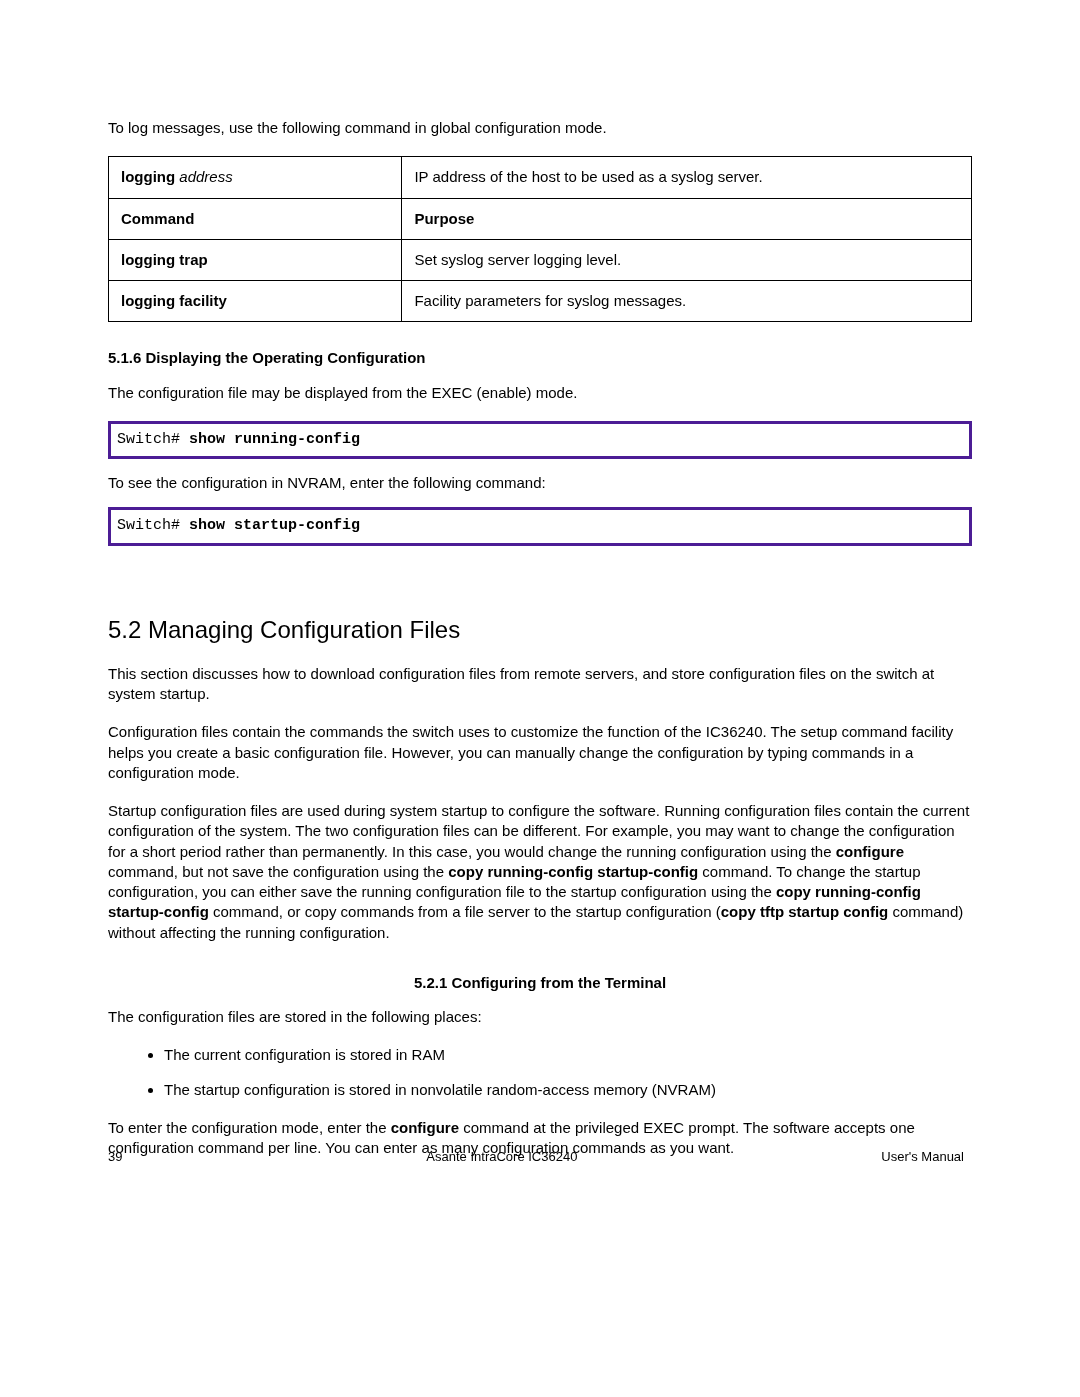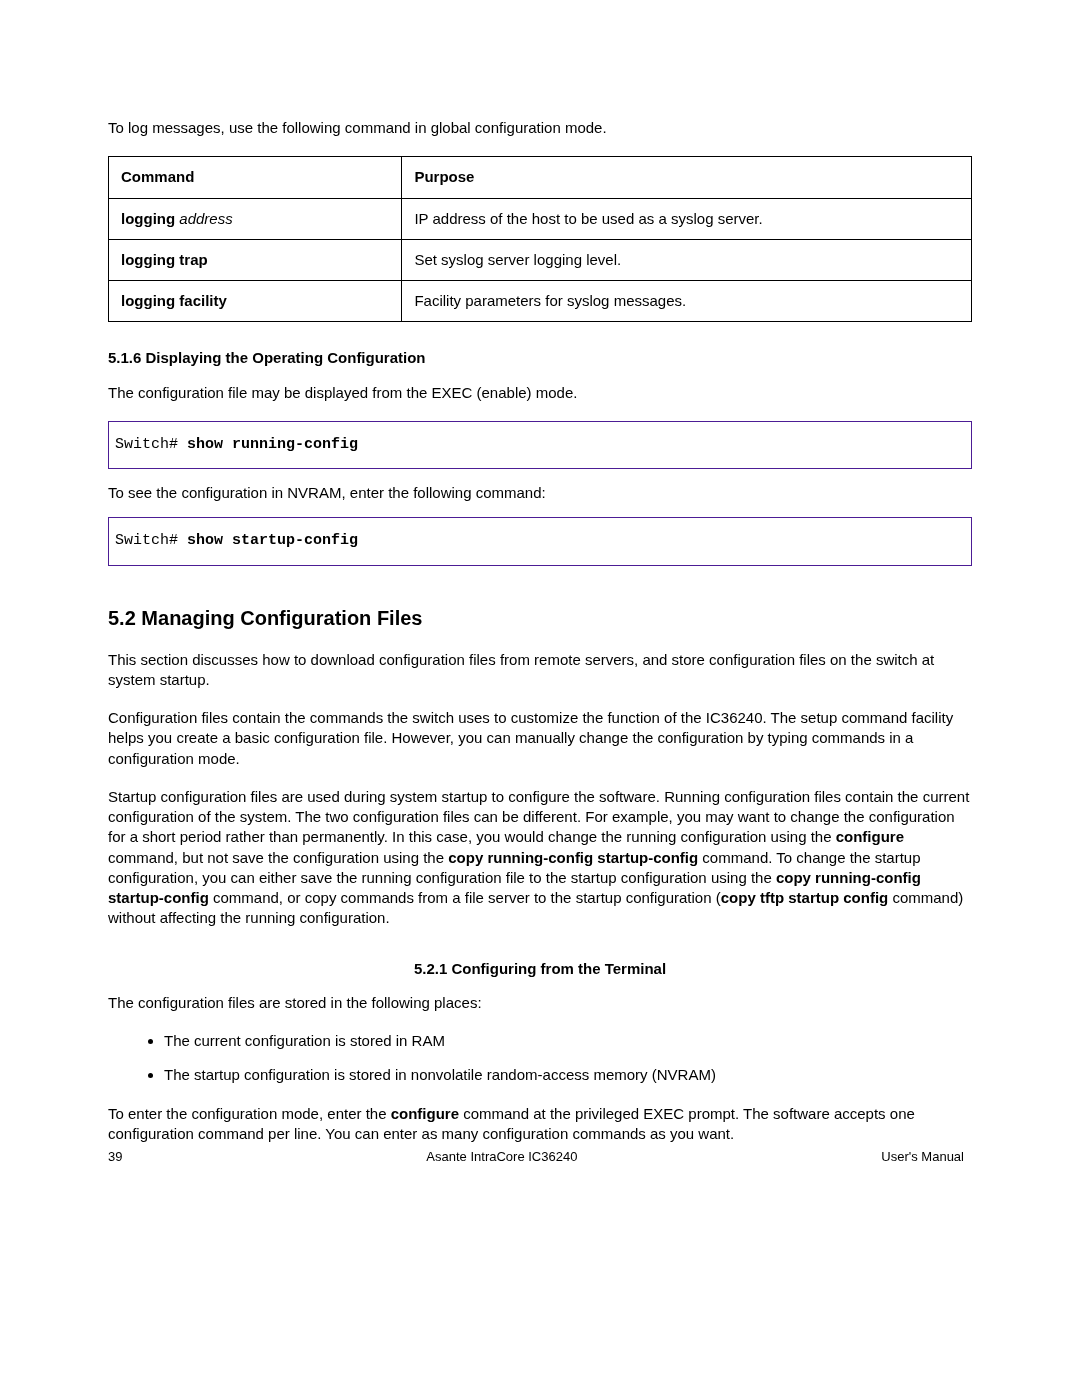--- a/index.html
+++ b/index.html
@@ -34,28 +34,28 @@
   .col-purpose { width: 66%; }
   .bold { font-weight: bold; }
   .italic { font-style: italic; }
   h3.sub {
     font-size: 15px;
     font-weight: bold;
     margin-top: 16px;
     margin-bottom: 14px;
   }
   h2.section {
-    font-size: 20px;
-    font-weight: bold;
-    margin-top: 39px;
+    font-size: 24px;
+    font-weight: normal;
+    margin-top: 68px;
     margin-bottom: 18px;
   }
   .codebox {
-    border: 1px solid #4c1d95;
-    padding: 13px 6px;
+    border: 3px solid #4c1d95;
+    padding: 6px 6px;
     font-family: "Courier New", Courier, monospace;
     font-size: 15px;
     margin-bottom: 14px;
     white-space: pre;
   }
   .codebox .strong { font-weight: bold; }
   ul.bullets {
     list-style: disc;
     padding-left: 56px;
     margin-bottom: 18px;
@@ -74,26 +74,26 @@
 </head>
 <body>
 
 <div class="page">
 
   <p class="para">To log messages, use the following command in global configuration mode.</p>
 
   <table class="cmd">
     <tbody>
         <tr>
+      <td><span class="bold">logging</span><span class="italic"> address</span></td>
+      <td>IP address of the host to be used as a syslog server.</td>
+    </tr>
+    <tr>
       <th class="col-cmd">Command</th>
       <th class="col-purpose">Purpose</th>
-    </tr>
-    <tr>
-      <td><span class="bold">logging</span><span class="italic"> address</span></td>
-      <td>IP address of the host to be used as a syslog server.</td>
     </tr>
     <tr>
       <td><span class="bold">logging trap</span><span class="italic"></span></td>
       <td>Set syslog server logging level.</td>
     </tr>
     <tr>
       <td><span class="bold">logging facility</span><span class="italic"></span></td>
       <td>Facility parameters for syslog messages.</td>
     </tr>
   </tbody>

